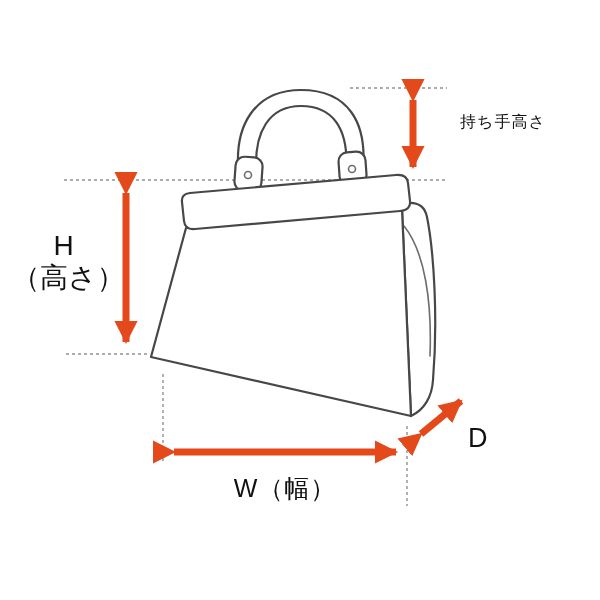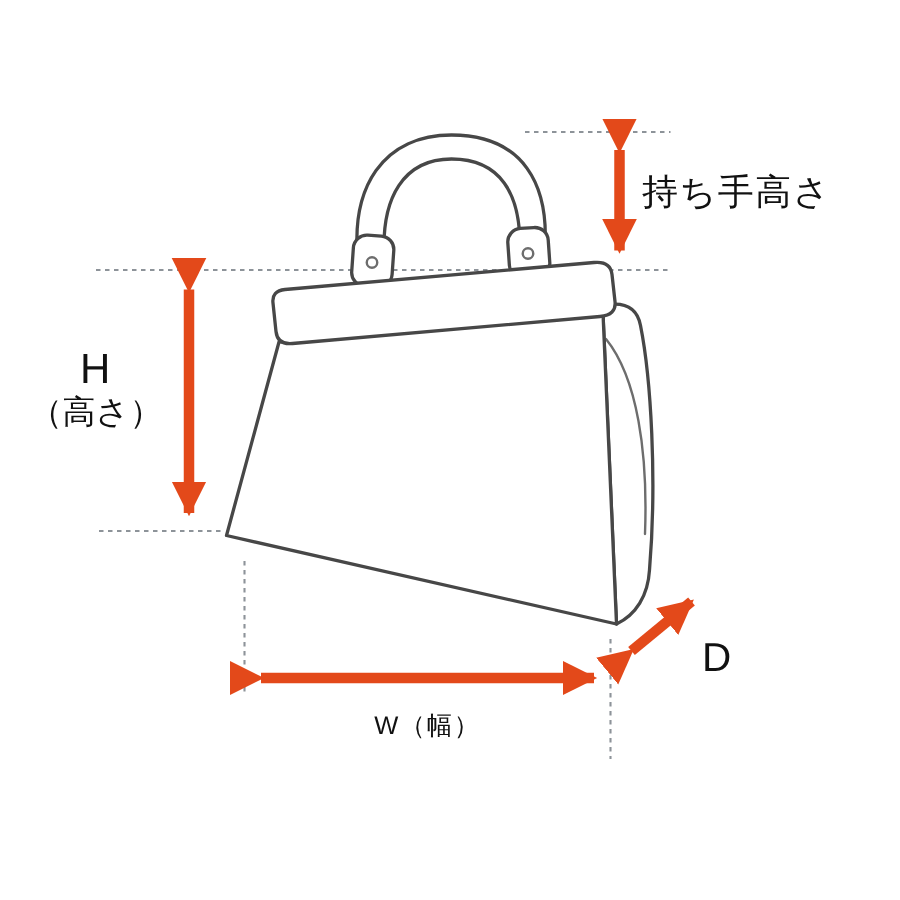--- a/index.html
+++ b/index.html
@@ -12,25 +12,25 @@
   svg.diagram{position:absolute;left:0;top:0}
 
   .guide{stroke:var(--guide,#8d9399);stroke-width:1.4;stroke-dasharray:3 3;fill:none}
   .bag-shape{fill:#ffffff;stroke:var(--line,#474747);stroke-width:2.2;stroke-linejoin:round;stroke-linecap:round}
   .bag-line{fill:none;stroke:var(--line,#474747);stroke-width:2;stroke-linecap:round}
   .bag-line.thin{stroke-width:1.6;stroke:#6d6d6d}
   .arrow{stroke:var(--arrow,#e3491a);stroke-width:7;fill:none}
   .ah{fill:var(--arrow,#e3491a)}
 
   .label{position:absolute;white-space:nowrap;letter-spacing:1px}
-  .label-handle{left:428px;top:112px;font-size:24px}
+  .label-handle{left:460px;top:112px;font-size:16px}
   .label-h{left:12px;top:230px;width:104px;text-align:center;line-height:1.15}
   .label-h .letter{font-size:28px;display:block}
-  .label-h .name{font-size:22px;display:block;letter-spacing:0}
-  .label-w{left:168px;top:472px;width:234px;text-align:center;font-size:17px}
+  .label-h .name{font-size:28px;display:block;letter-spacing:0}
+  .label-w{left:168px;top:472px;width:234px;text-align:center;font-size:25px}
   .label-d{left:446px;top:422px;line-height:1.2}
   .label-d .letter{font-size:27px;display:block;margin-left:22px}
   .label-d .name{font-size:22px;display:block;letter-spacing:0}
 </style>
 </head>
 <body>
 
 <div class="stage">
 
   <svg class="diagram" width="600" height="600" viewBox="0 0 600 600">

